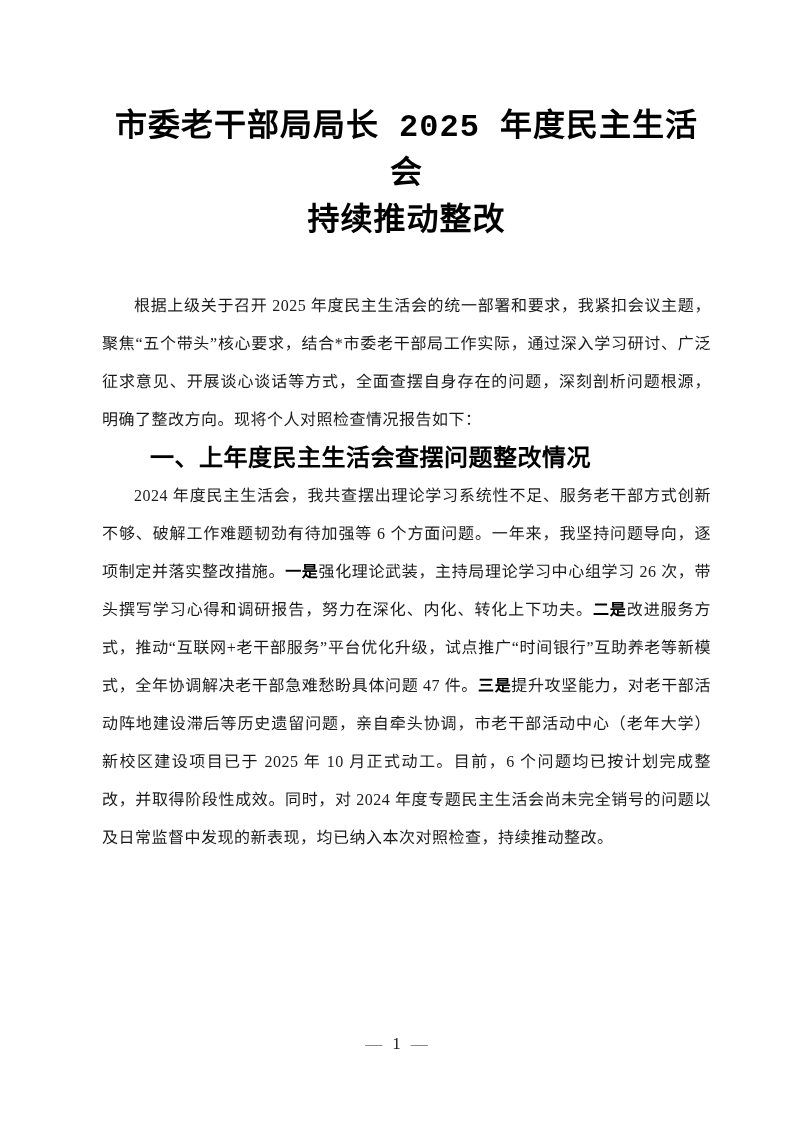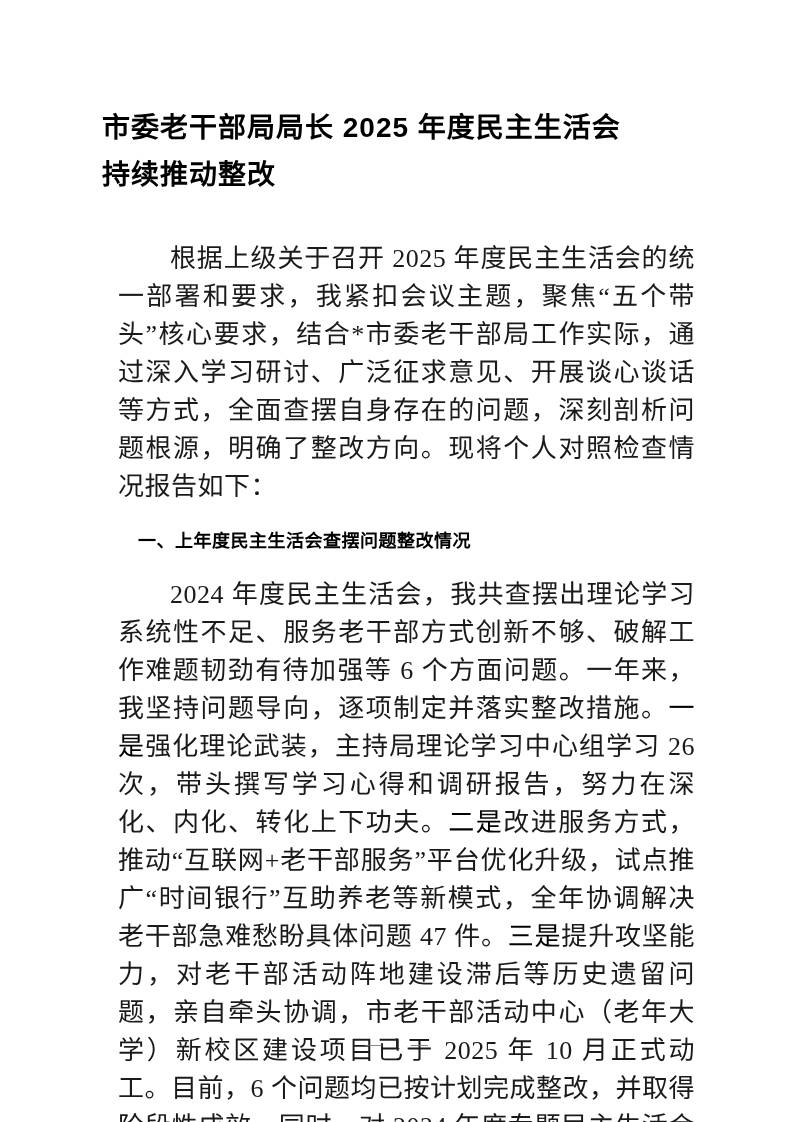--- a/index.html
+++ b/index.html
@@ -14,54 +14,55 @@
     margin: 0 auto;
     background: #ffffff;
     overflow: hidden;
     color: #111;
     font-family: "Liberation Serif", "DejaVu Serif", serif;
   }
   .content {
     padding: 104px 82px 0 102px; 
   }
   .doc-title {
-    font-family: Liberation Sans, sans-serif;
+    font-family: Liberation Mono, monospace;
     font-weight: 700;
-    font-size: 28px;
+    font-size: 32px;
     line-height: 47px;
     letter-spacing: 1px;
+    text-align: center;
     color: #000;
     margin: 0 0 42px 0;
   }
   .doc-title .title-line {
     display: block;
   }
   .para {
     font-family: "Liberation Serif", "DejaVu Serif", serif;
-    font-size: 26px;
+    font-size: 16px;
     line-height: 38px;
     letter-spacing: 0.5px;
     text-align: justify;
     text-justify: inter-ideograph;
     text-indent: 2em;
     color: #1a1a1a;
-    margin: 16px;
+    margin: 0;
   }
   .section-heading {
     font-family: "Liberation Sans", "DejaVu Sans", sans-serif;
     font-weight: 700;
-    font-size: 18px;
+    font-size: 24px;
     line-height: 38px;
     letter-spacing: 0.5px;
     text-indent: 2em;
     color: #000;
     margin: 0;
   }
   .run-bold {
-    font-weight: 400;
+    font-weight: 700;
     color: #000;
   }
   .page-footer {
     position: absolute;
     left: 0;
     right: 0;
     top: 1032px;
     text-align: center;
     font-family: "Liberation Serif", "DejaVu Serif", serif;
     font-size: 17px;

